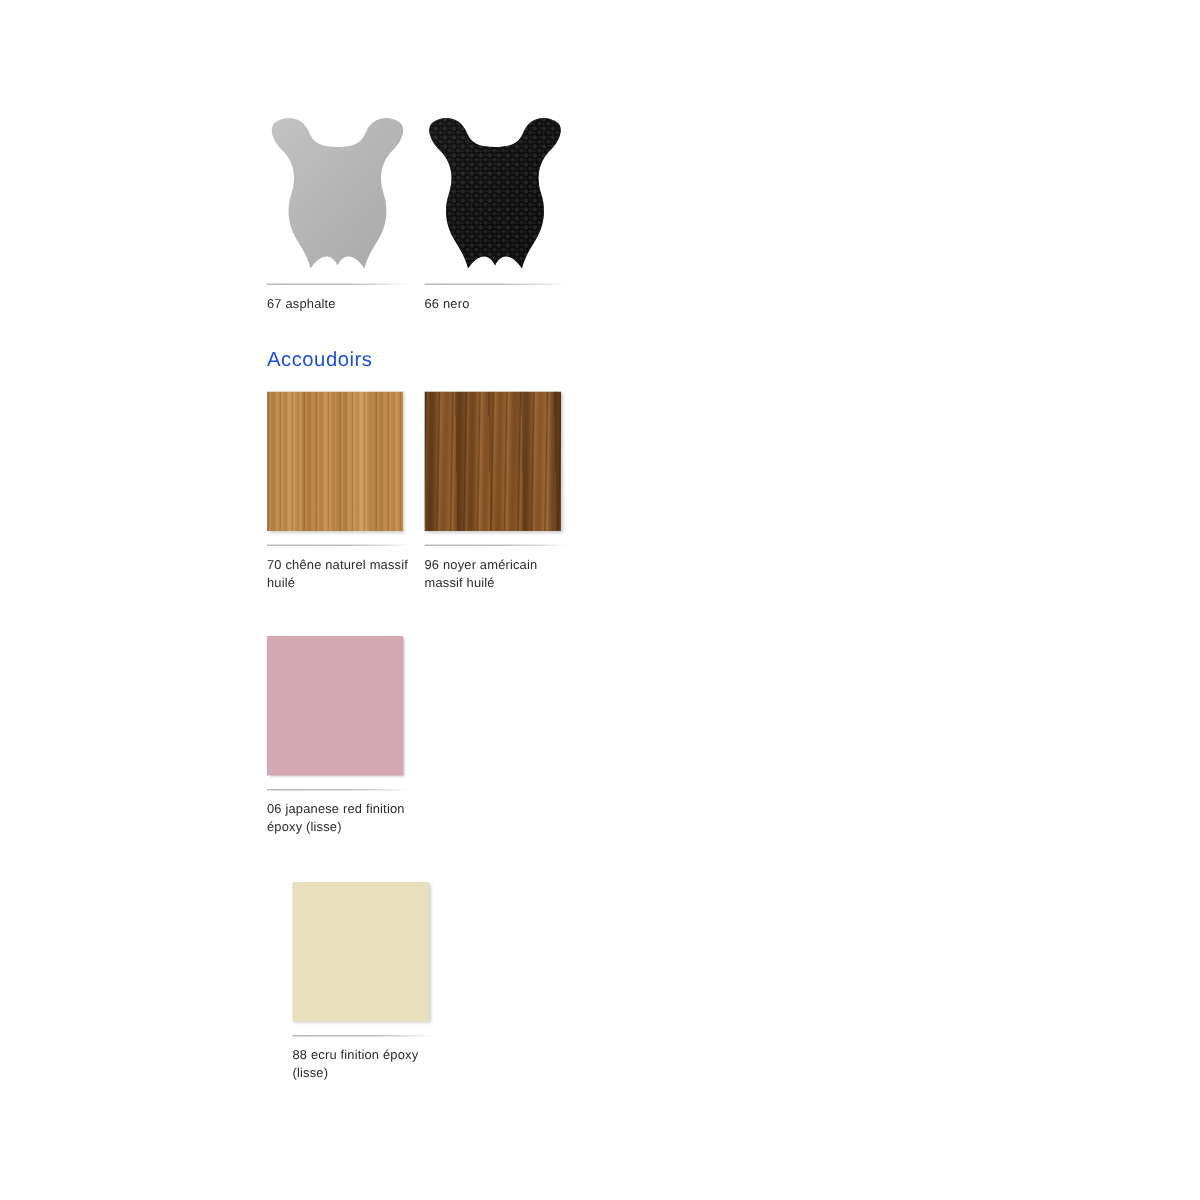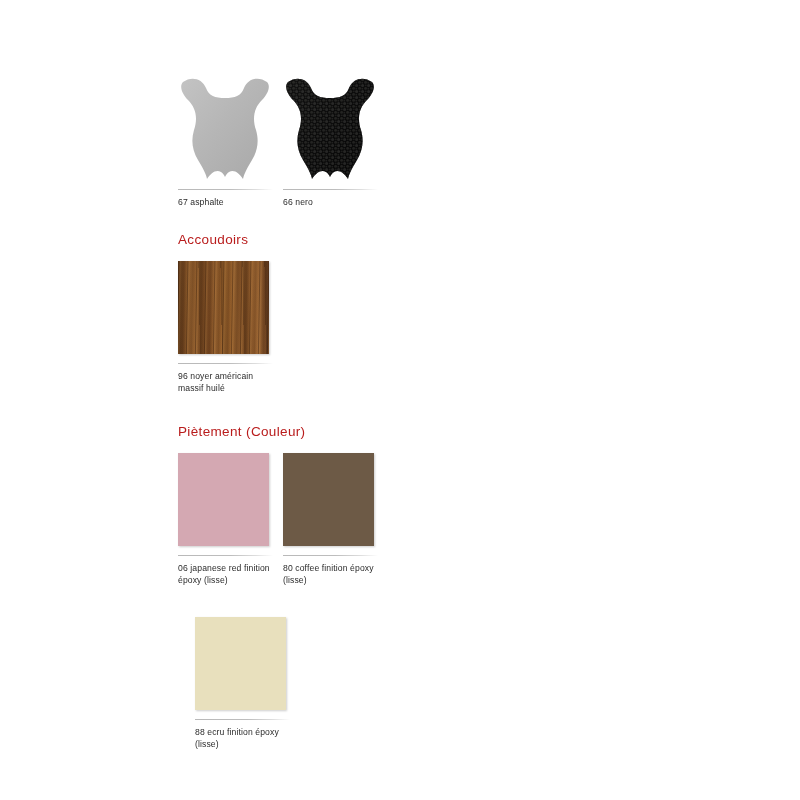--- a/index.html
+++ b/index.html
@@ -17,21 +17,21 @@
     width: 800px;
     height: 800px;
     background: #ffffff;
   }
 
   
   .section { position: absolute; left: 178px; }
 
   .section-title {
     font-size: 13.5px;
-    color: #b91c1c;
+    color: #1d4ed8;
     letter-spacing: 0.35px;
     font-weight: 400;
     margin-bottom: 14px;
     white-space: nowrap;
   }
 
   .swatch-row {
     display: flex;
     flex-direction: row;
     align-items: center;
@@ -219,51 +219,52 @@
         <div class="cell-label">66 nero</div>
       </div>
 
     </div>
   </div>
 
   <div class="section" style="top:232px;">
     <div class="section-title">Accoudoirs</div>
     <div class="swatch-row">
 
+      <div class="swatch-cell">
+        <div class="wood-swatch wood-oak">
+          <div class="grain"></div>
+        </div>
+        <div class="cell-rule"></div>
+        <div class="cell-label">70 chêne naturel massif huilé</div>
+      </div>
 
       <div class="swatch-cell">
         <div class="wood-swatch wood-walnut">
           <div class="grain"></div>
         </div>
         <div class="cell-rule"></div>
         <div class="cell-label">96 noyer américain massif huilé</div>
       </div>
 
 
     </div>
   </div>
 
   <div class="section" style="top:424px;">
-    <div class="section-title">Piètement (Couleur)</div>
 
     <div class="swatch-row">
 
       <div class="swatch-cell">
         <div class="color-swatch" style="background:#d4a8b2;"></div>
         <div class="cell-rule"></div>
         <div class="cell-label">06 japanese red finition époxy (lisse)</div>
       </div>
 
 
 
-      <div class="swatch-cell">
-        <div class="color-swatch" style="background:#6d5a46;"></div>
-        <div class="cell-rule"></div>
-        <div class="cell-label">80 coffee finition époxy (lisse)</div>
-      </div>
 
     </div>
 
     <div class="swatch-row" style="margin-top:31px;padding-left:17px;">
 
       <div class="swatch-cell">
         <div class="color-swatch" style="background:#e8e0bd;"></div>
         <div class="cell-rule"></div>
         <div class="cell-label">88 ecru finition époxy (lisse)</div>
       </div>

